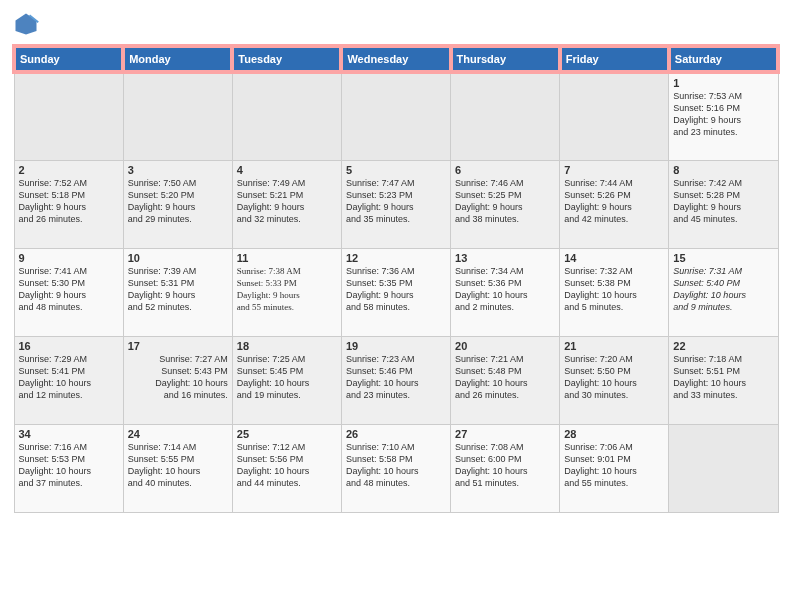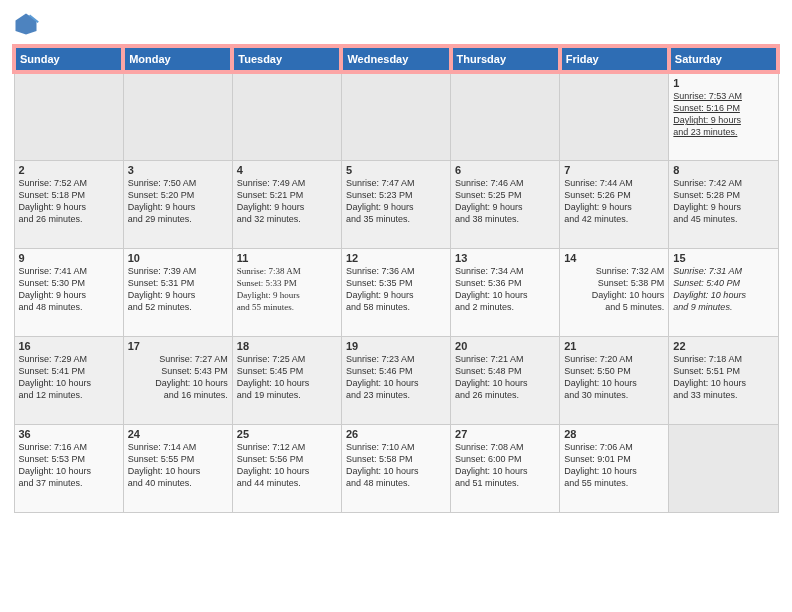--- a/index.html
+++ b/index.html
@@ -129,21 +129,21 @@
     <tbody id="calendar-body">
     <tr>
           <td class="empty"></td>
           <td class="empty"></td>
           <td class="empty"></td>
           <td class="empty"></td>
           <td class="empty"></td>
           <td class="empty"></td>
           <td>
             <span class="day-num">1</span>
-            <div class="day-info" style="white-space: pre-line; text-decoration: underline;">Sunrise: 7:53 AM
+            <div class="day-info" style="white-space: pre-line;">Sunrise: 7:53 AM
 Sunset: 5:16 PM
 Daylight: 9 hours
 and 23 minutes.</div>
           </td>
         </tr>
         <tr>
           <td>
             <span class="day-num">2</span>
             <div class="day-info" style="white-space: pre-line;">Sunrise: 7:52 AM
 Sunset: 5:18 PM
@@ -224,21 +224,21 @@
           </td>
           <td>
             <span class="day-num">13</span>
             <div class="day-info" style="white-space: pre-line;">Sunrise: 7:34 AM
 Sunset: 5:36 PM
 Daylight: 10 hours
 and 2 minutes.</div>
           </td>
           <td>
             <span class="day-num">14</span>
-            <div class="day-info" style="white-space: pre-line; text-align: right;">Sunrise: 7:32 AM
+            <div class="day-info" style="white-space: pre-line;">Sunrise: 7:32 AM
 Sunset: 5:38 PM
 Daylight: 10 hours
 and 5 minutes.</div>
           </td>
           <td>
             <span class="day-num">15</span>
             <div class="day-info" style="white-space: pre-line; font-style: italic;">Sunrise: 7:31 AM
 Sunset: 5:40 PM
 Daylight: 10 hours
 and 9 minutes.</div>
@@ -290,21 +290,21 @@
           <td>
             <span class="day-num">22</span>
             <div class="day-info" style="white-space: pre-line;">Sunrise: 7:18 AM
 Sunset: 5:51 PM
 Daylight: 10 hours
 and 33 minutes.</div>
           </td>
         </tr>
         <tr>
           <td>
-            <span class="day-num">36</span>
+            <span class="day-num">34</span>
             <div class="day-info" style="white-space: pre-line;">Sunrise: 7:16 AM
 Sunset: 5:53 PM
 Daylight: 10 hours
 and 37 minutes.</div>
           </td>
           <td>
             <span class="day-num">24</span>
             <div class="day-info" style="white-space: pre-line;">Sunrise: 7:14 AM
 Sunset: 5:55 PM
 Daylight: 10 hours

